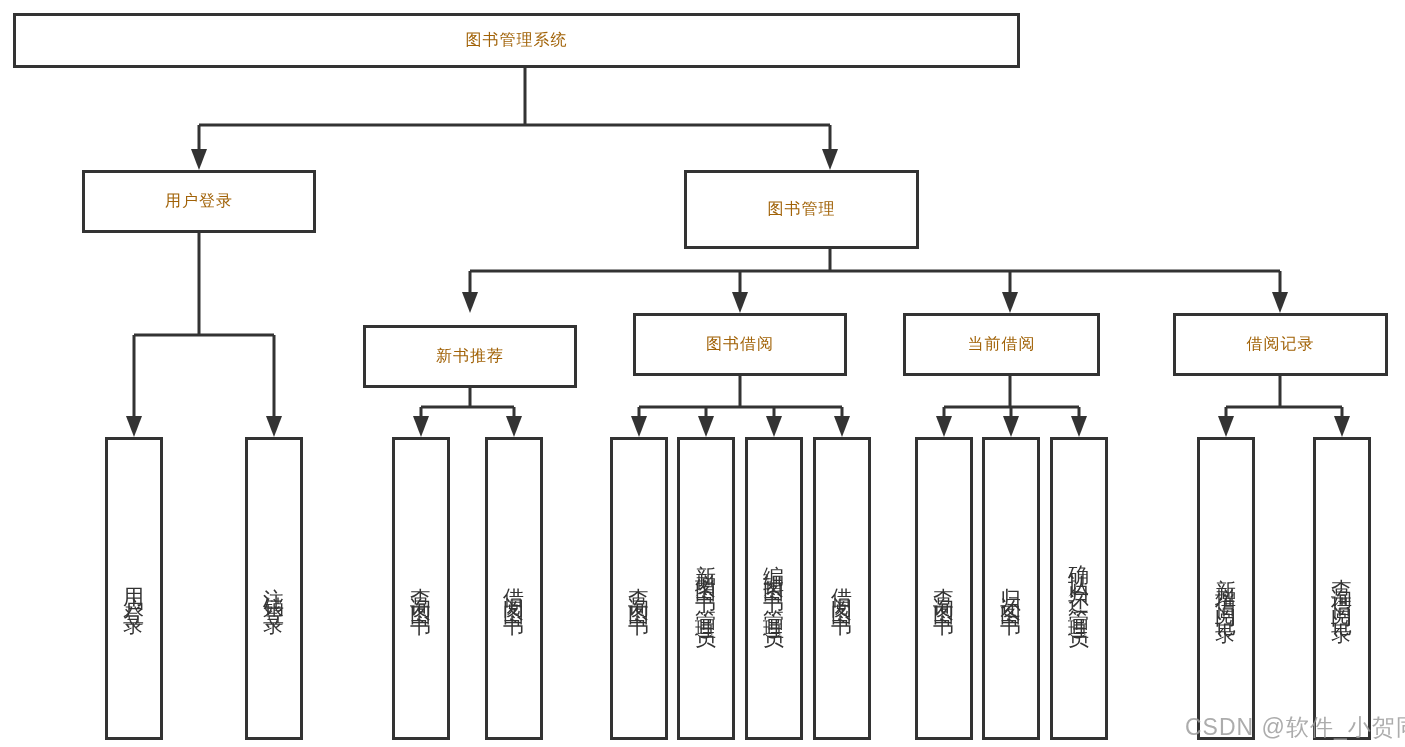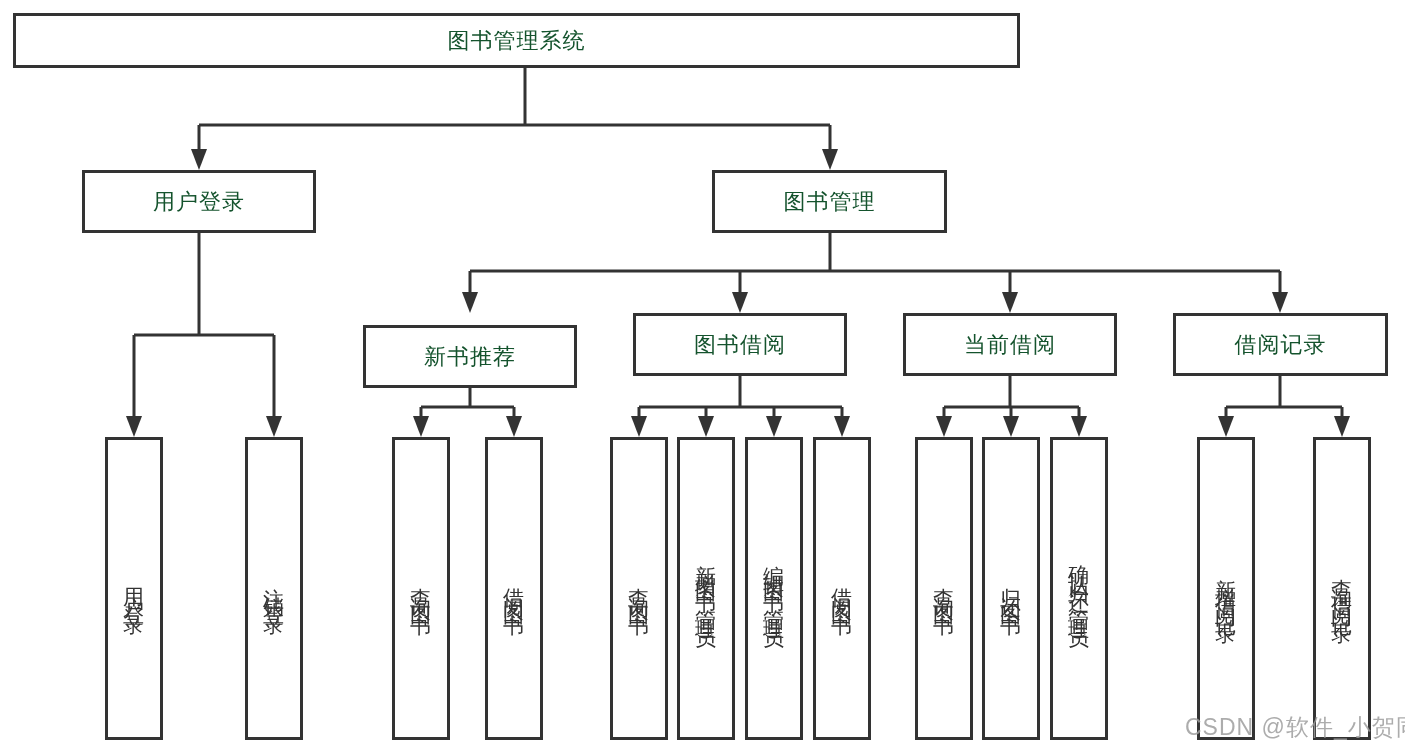--- a/index.html
+++ b/index.html
@@ -21,23 +21,23 @@
     position: absolute;
     box-sizing: border-box;
     border: 3px solid #333333;
     background: #ffffff;
     display: flex;
     align-items: center;
     justify-content: center;
     color: #333333;
   }
   .hbox span {
-    font-size: 22px;
+    font-size: 16px;
     letter-spacing: 1px;
-    color: #14532d;
+    color: #a16207;
     white-space: nowrap;
   }
   .vbox span {
     writing-mode: vertical-rl;
     text-orientation: mixed;
     font-size: 21px;
     letter-spacing: 9px;
     line-height: 1;
     color: #333333;
   }
@@ -97,31 +97,31 @@
     </g>
   </svg>
 
   <div class="node hbox" style="left:13px; top:13px; width:1007px; height:55px;">
     <span>图书管理系统</span>
   </div>
 
   <div class="node hbox" style="left:82px; top:170px; width:234px; height:63px;">
     <span>用户登录</span>
   </div>
-  <div class="node hbox" style="left:712px; top:170px; width:235px; height:63px;">
+  <div class="node hbox" style="left:684px; top:170px; width:235px; height:79px;">
     <span>图书管理</span>
   </div>
 
   <div class="node hbox" style="left:363px; top:313px; width:214px; height:63px;margin-top:12px;">
     <span>新书推荐</span>
   </div>
   <div class="node hbox" style="left:633px; top:313px; width:214px; height:63px;justify-content:center;">
     <span>图书借阅</span>
   </div>
-  <div class="node hbox" style="left:903px; top:313px; width:214px; height:63px;">
+  <div class="node hbox" style="left:903px; top:313px; width:197px; height:63px;">
     <span>当前借阅</span>
   </div>
   <div class="node hbox" style="left:1173px; top:313px; width:215px; height:63px;">
     <span>借阅记录</span>
   </div>
 
   <div class="node vbox" style="left:105px; top:437px; width:58px; height:303px;">
     <span>用户登录</span>
   </div>
   <div class="node vbox" style="left:245px; top:437px; width:58px; height:303px;">

